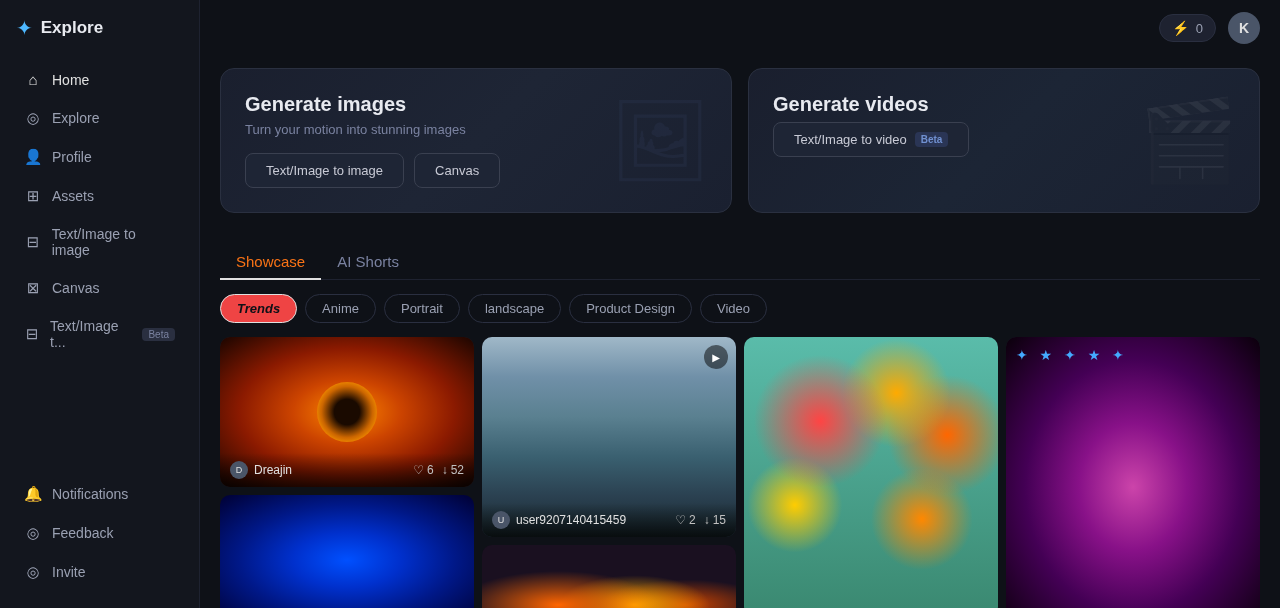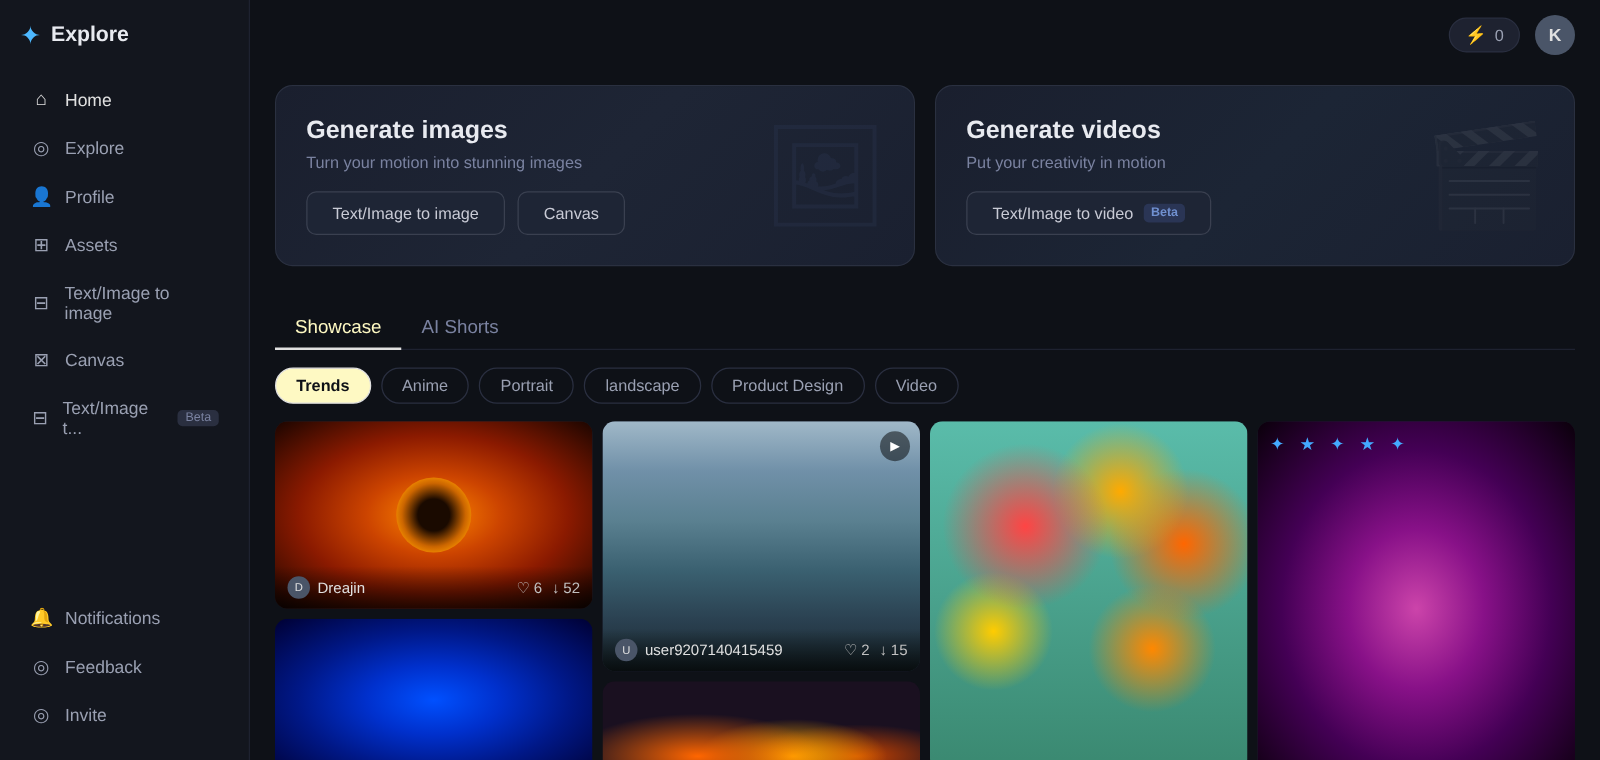--- a/index.html
+++ b/index.html
@@ -225,21 +225,21 @@
     .tab {
       padding: 8px 16px;
       font-size: 15px;
       font-weight: 500;
       color: #7a82a0;
       cursor: pointer;
       border-bottom: 2px solid transparent;
       margin-bottom: -1px;
     }
     .tab.active {
-      color: #fef9c3;
+      color: #f97316;
       border-bottom: 2px solid #e0e0e0;
     }
 
     
     .filter-pills {
       display: flex;
       gap: 8px;
       margin-bottom: 14px;
       flex-wrap: wrap;
     }
@@ -247,24 +247,25 @@
       padding: 6px 16px;
       border-radius: 20px;
       font-size: 13px;
       cursor: pointer;
       border: 1px solid #2a2f40;
       background: transparent;
       color: #9aa0b2;
       transition: all 0.15s;
     }
     .pill.active {
-      background: #fef9c3;
+      background: #ef4444;
       color: #0e1117;
       border-color: #e0e0e0;
       font-weight: 600;
+      font-style: italic;
     }
 
     
     .image-grid {
       display: grid;
       grid-template-columns: repeat(4, 1fr);
       gap: 8px;
     }
 
     .grid-col {
@@ -487,21 +488,20 @@
       <div class="card-subtitle">Turn your motion into stunning images</div>
       <div class="card-buttons">
         <button class="card-btn">Text/Image to image</button>
         <button class="card-btn">Canvas</button>
       </div>
     </div>
 
     <div class="gen-card gen-card-videos">
       <span class="card-bg-icon">🎬</span>
       <div class="card-title">Generate videos</div>
-      <div class="card-subtitle">Put your creativity in motion</div>
       <div class="card-buttons">
         <button class="card-btn card-btn-beta">
           <span>Text/Image to video</span>
           <span class="beta-badge">Beta</span>
         </button>
       </div>
     </div>
 
   </div>
 

